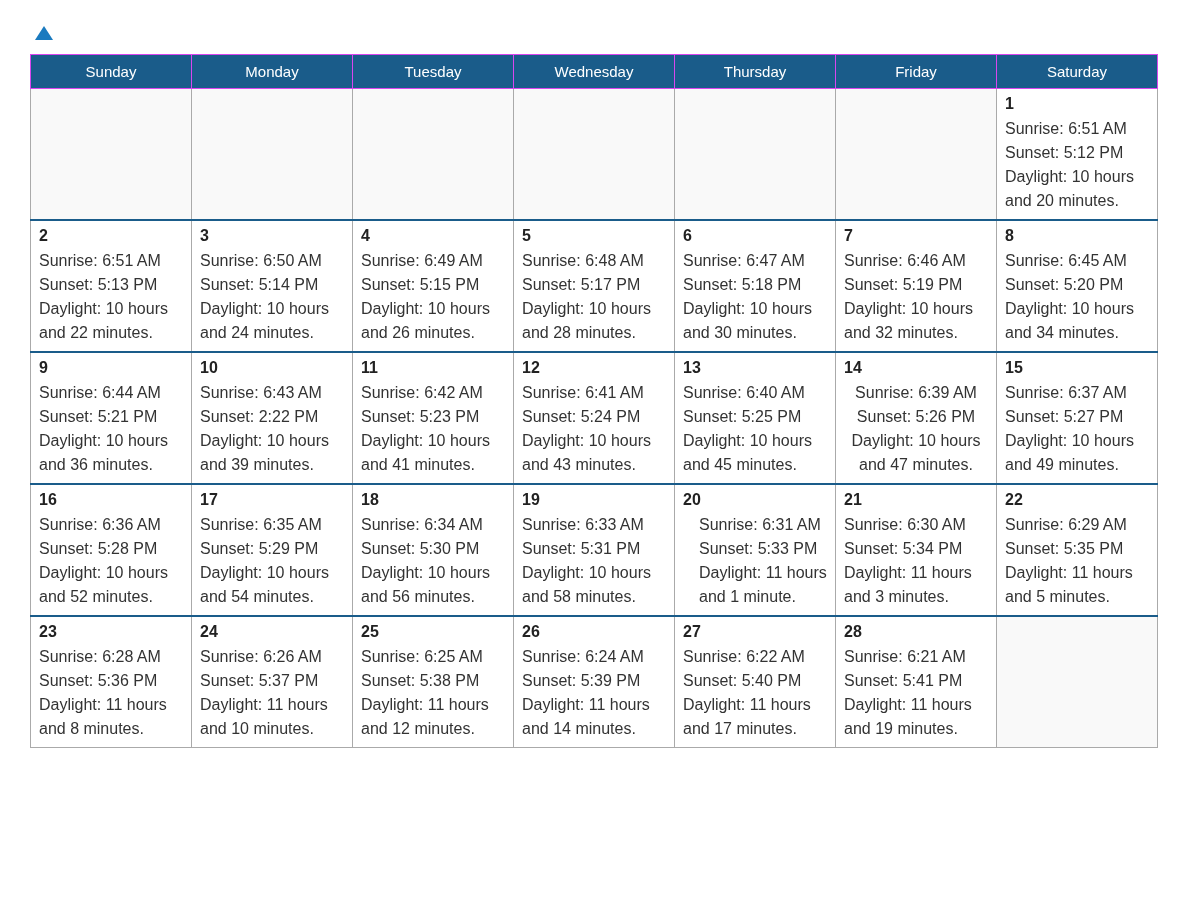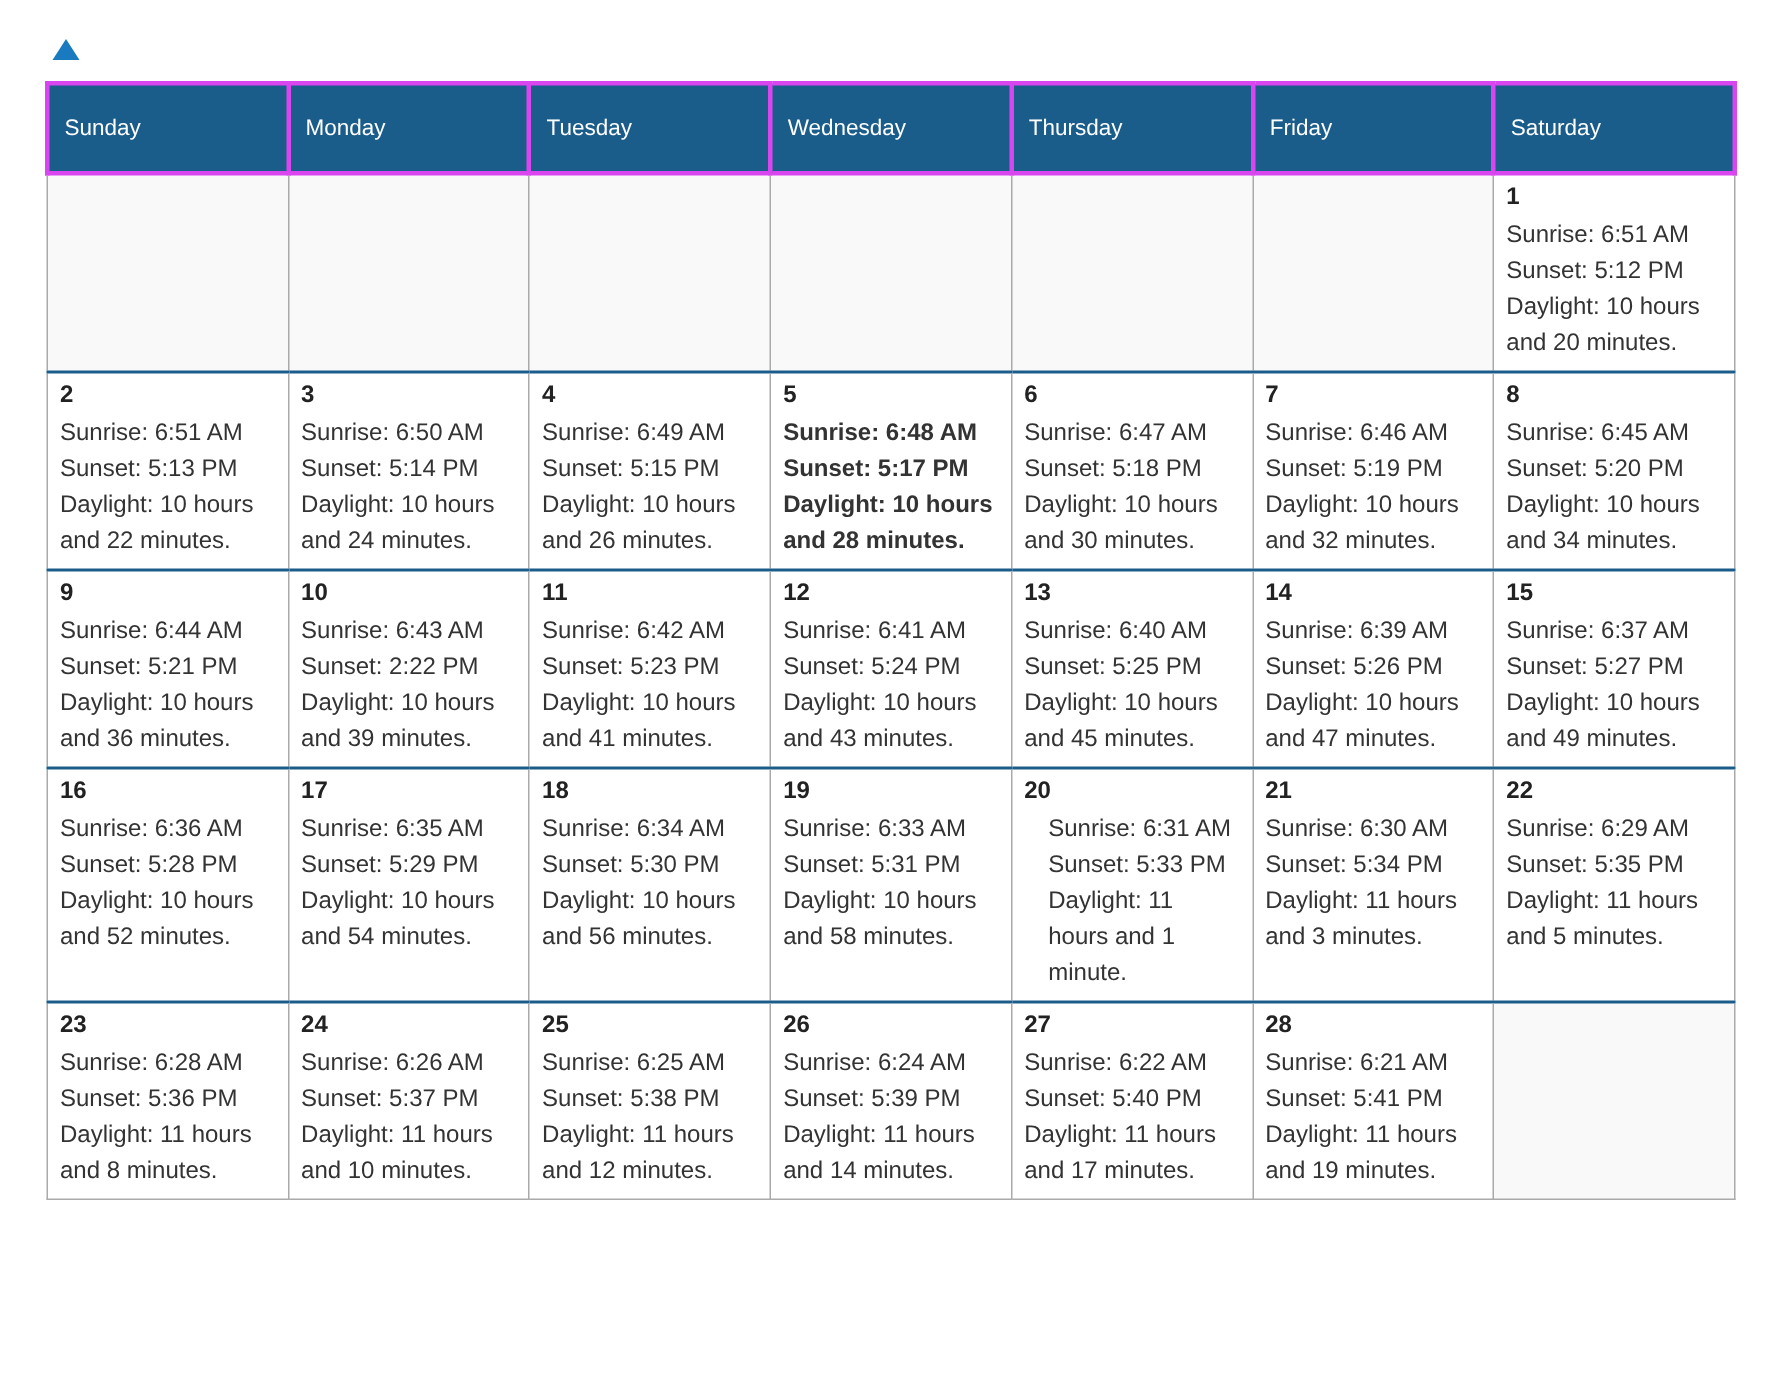--- a/index.html
+++ b/index.html
@@ -43,23 +43,23 @@
     .calendar {
       width: 100%;
       border-collapse: collapse;
       margin-top: 8px;
     }
     .calendar th {
       background: #1a5c8a;
       color: #fff;
       font-size: 15px;
       font-weight: normal;
-      padding: 20px 10px;
-      text-align: left;
-      border: 3px solid #d946ef;
+      padding: 8px 10px;
+      text-align: center;
+      border: 1px solid #d946ef;
     }
     .calendar td {
       vertical-align: top;
       border: 1px solid #aaa;
       padding: 6px 8px;
       width: calc(100% / 7);
       min-height: 110px;
       font-size: 12.5px;
       color: #333;
     }
@@ -158,21 +158,21 @@
 Daylight: 10 hours and 24 minutes.</div>
         </td>
         <td>
           <span class="day-number">4</span>
           <div class="day-info" style="white-space: pre-line;">Sunrise: 6:49 AM
 Sunset: 5:15 PM
 Daylight: 10 hours and 26 minutes.</div>
         </td>
         <td>
           <span class="day-number">5</span>
-          <div class="day-info" style="white-space: pre-line; font-weight: bold;">Sunrise: 6:48 AM
+          <div class="day-info" style="white-space: pre-line;">Sunrise: 6:48 AM
 Sunset: 5:17 PM
 Daylight: 10 hours and 28 minutes.</div>
         </td>
         <td>
           <span class="day-number">6</span>
           <div class="day-info" style="white-space: pre-line;">Sunrise: 6:47 AM
 Sunset: 5:18 PM
 Daylight: 10 hours and 30 minutes.</div>
         </td>
         <td>
@@ -214,21 +214,21 @@
 Daylight: 10 hours and 43 minutes.</div>
         </td>
         <td>
           <span class="day-number">13</span>
           <div class="day-info" style="white-space: pre-line;">Sunrise: 6:40 AM
 Sunset: 5:25 PM
 Daylight: 10 hours and 45 minutes.</div>
         </td>
         <td>
           <span class="day-number">14</span>
-          <div class="day-info" style="white-space: pre-line;">Sunrise: 6:39 AM
+          <div class="day-info" style="white-space: pre-line; text-align: center;">Sunrise: 6:39 AM
 Sunset: 5:26 PM
 Daylight: 10 hours and 47 minutes.</div>
         </td>
         <td>
           <span class="day-number">15</span>
           <div class="day-info" style="white-space: pre-line;">Sunrise: 6:37 AM
 Sunset: 5:27 PM
 Daylight: 10 hours and 49 minutes.</div>
         </td>
       </tr>

